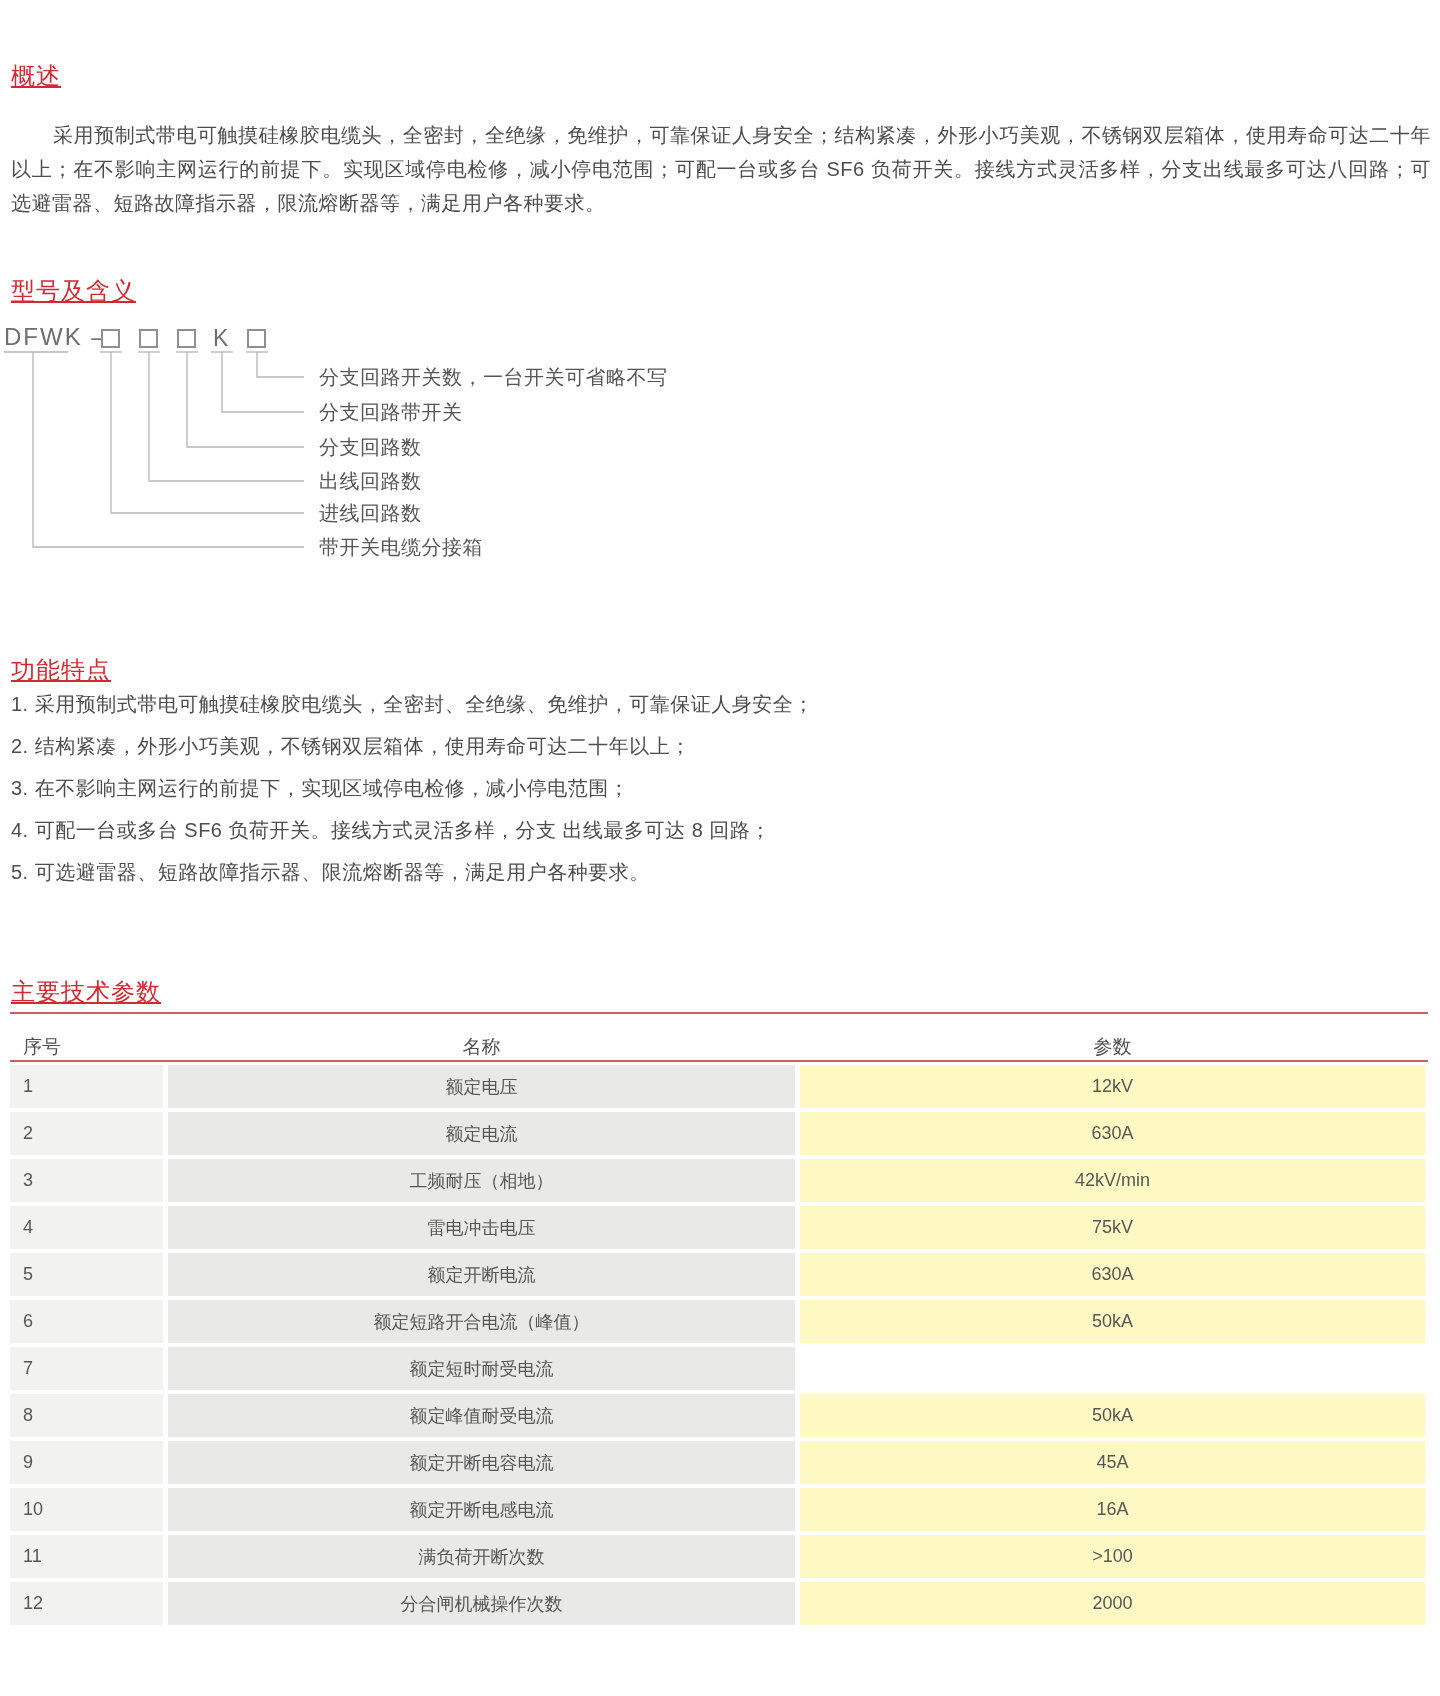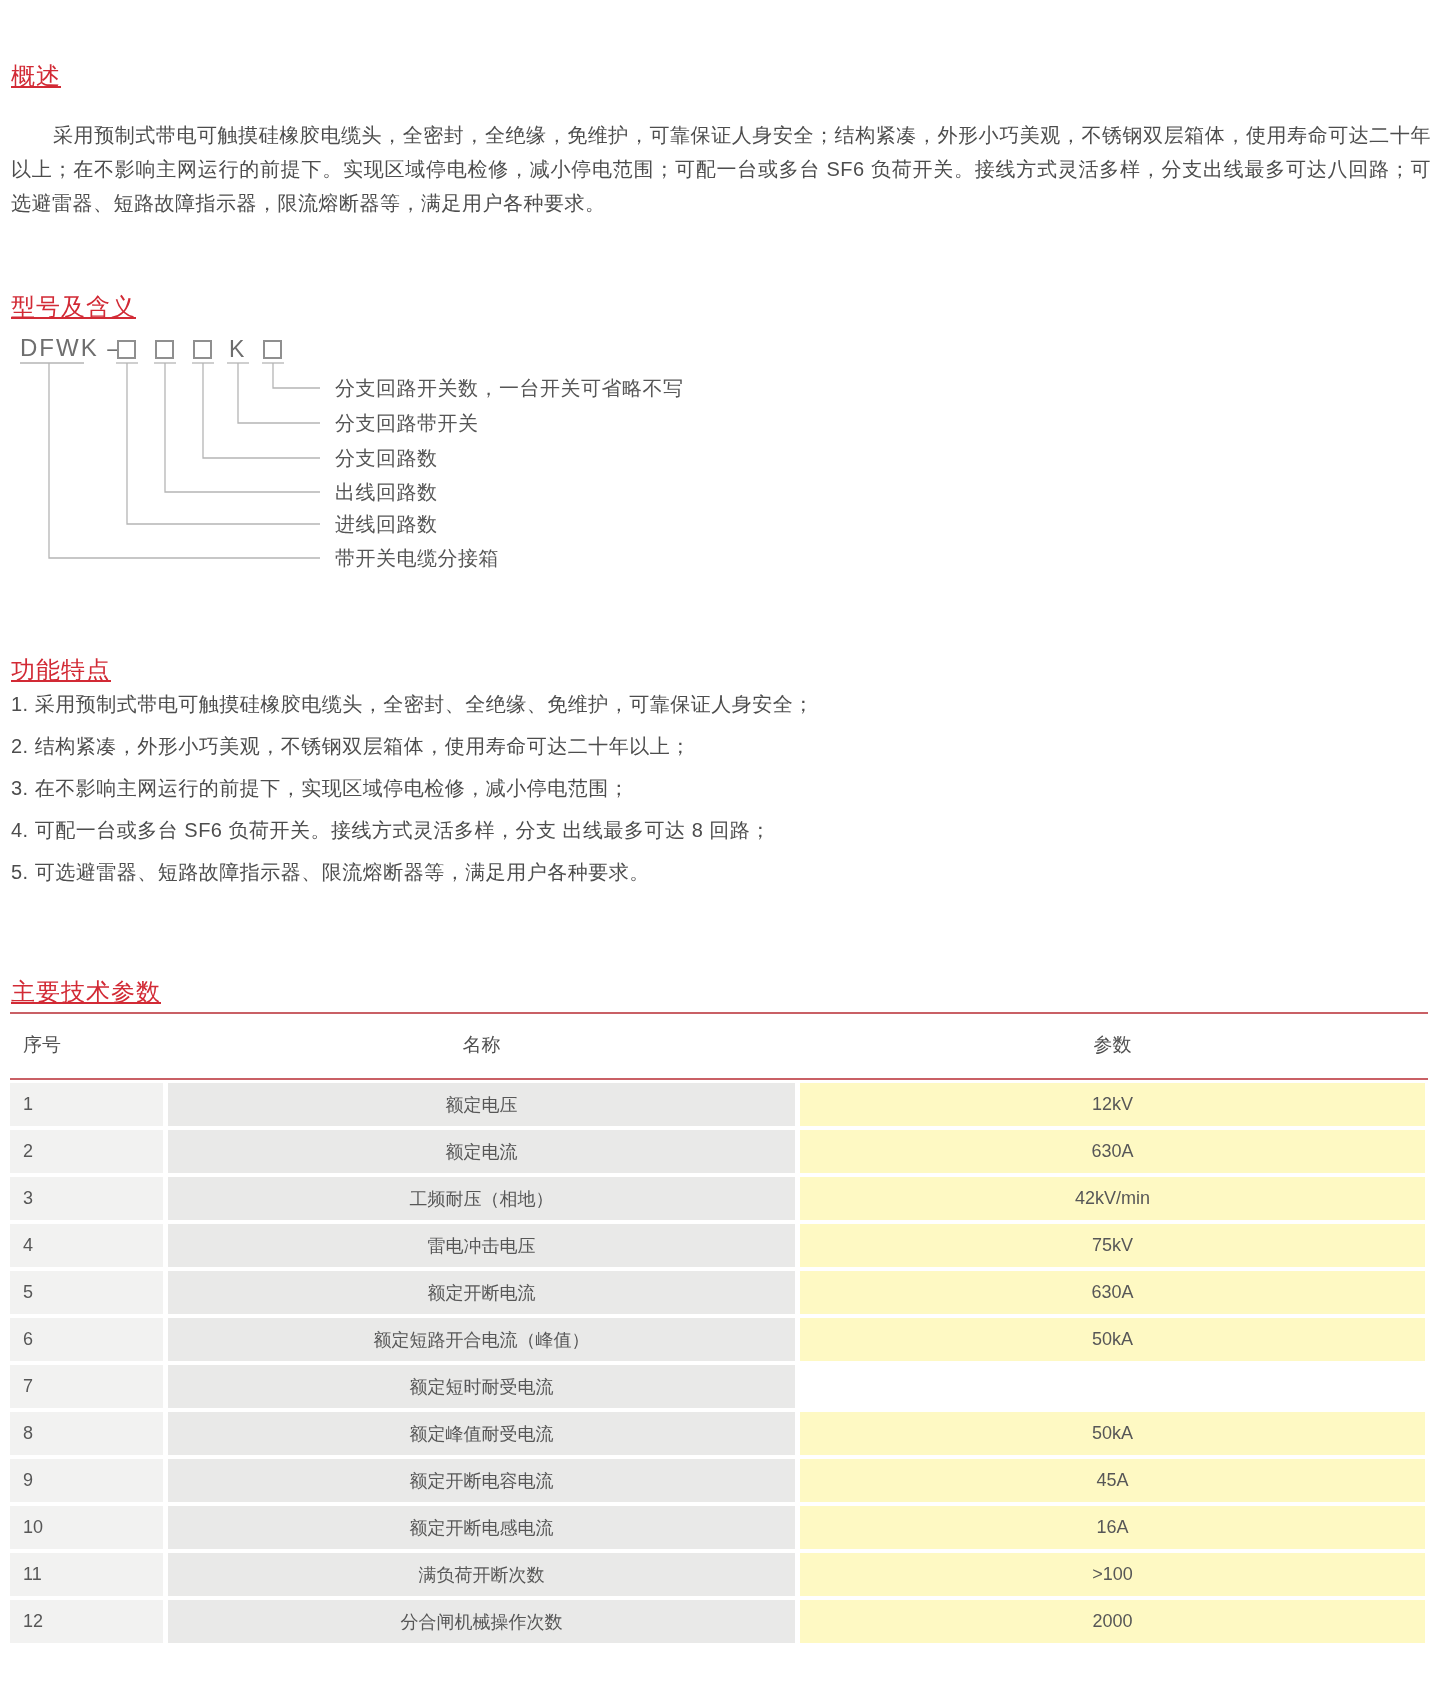--- a/index.html
+++ b/index.html
@@ -9,30 +9,30 @@
     background:#ffffff;
     font-family:"Liberation Sans", sans-serif;
     overflow:hidden;
   }
   .sec-h{
     position:absolute;left:11px;
     font-size:24px;font-weight:500;color:#d22a35;
     letter-spacing:1px;white-space:nowrap;text-decoration:underline;
   }
   #h-overview{top:40px;}
-  #h-model{top:271px;}
+  #h-model{top:255px;}
   #h-features{top:634px;}
   #h-params{top:956px;}
   .para{
     position:absolute;left:11px;top:98px;width:1420px;
     font-size:20px;line-height:34px;color:#4d4d4d;
     text-align:justify;text-indent:42px;letter-spacing:0.5px;
   }
   
-  .diagram{position:absolute;left:20px;top:320px;width:780px;height:250px;margin-top:11px;}
+  .diagram{position:absolute;left:4px;top:320px;width:780px;height:250px;}
   .model-prefix{
     position:absolute;left:0;top:3px;
     font-size:24px;color:#6e6e6e;letter-spacing:2px;white-space:nowrap;
   }
   .slot{
     position:absolute;top:9px;width:15px;height:15px;
     border:2px solid #8f8f8f;background:#ffffff;
   }
   #slot-1{left:97px;}
   #slot-2{left:135px;}
@@ -56,22 +56,22 @@
   
   .features{
     position:absolute;left:11px;top:683px;width:1420px;
     font-size:20px;color:#4d4d4d;letter-spacing:0.5px;
   }
   .feat{height:42px;line-height:42px;white-space:nowrap;}
   
   .ptable{position:absolute;left:10px;top:1012px;width:1418px;}
   .redline{height:2px;background:#c96065;}
   .thead{
-    display:flex;height:46px;align-items:flex-start;
-    font-size:19px;color:#4f4f4f;margin-top:18px;
+    display:flex;height:46px;align-items:flex-end;
+    font-size:19px;color:#4f4f4f;
   }
   .trow{display:flex;height:43px;margin-bottom:4px;}
   .rows-wrap{margin-top:3px;}
   .c1{width:153px;box-sizing:border-box;padding-left:13px;
       display:flex;align-items:center;font-size:18px;}
   .c2{width:627px;display:flex;align-items:center;justify-content:center;font-size:18px;}
   .c3{width:625px;display:flex;align-items:center;justify-content:center;font-size:18px;}
   .colgap{width:5px;}
   .thead .c1,.thead .c2,.thead .c3{background:transparent;color:#4f4f4f;font-size:19px;}
   .trow .c1{background:#f2f2f1;color:#575757;}

